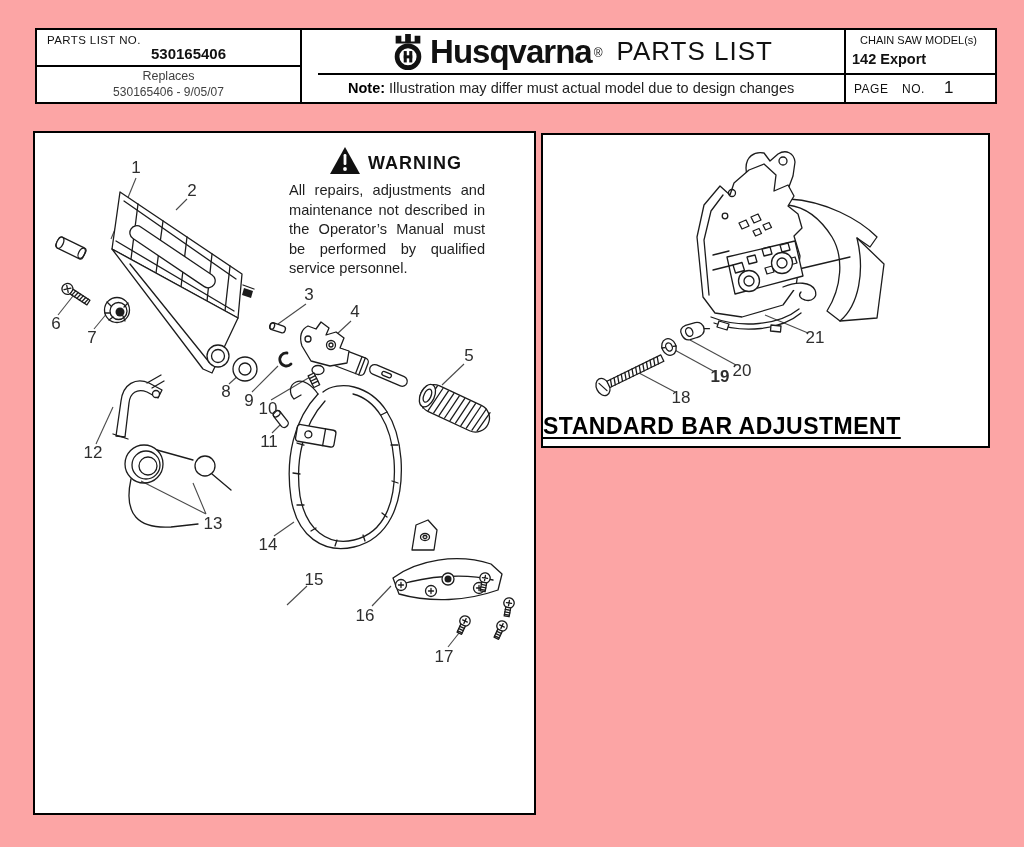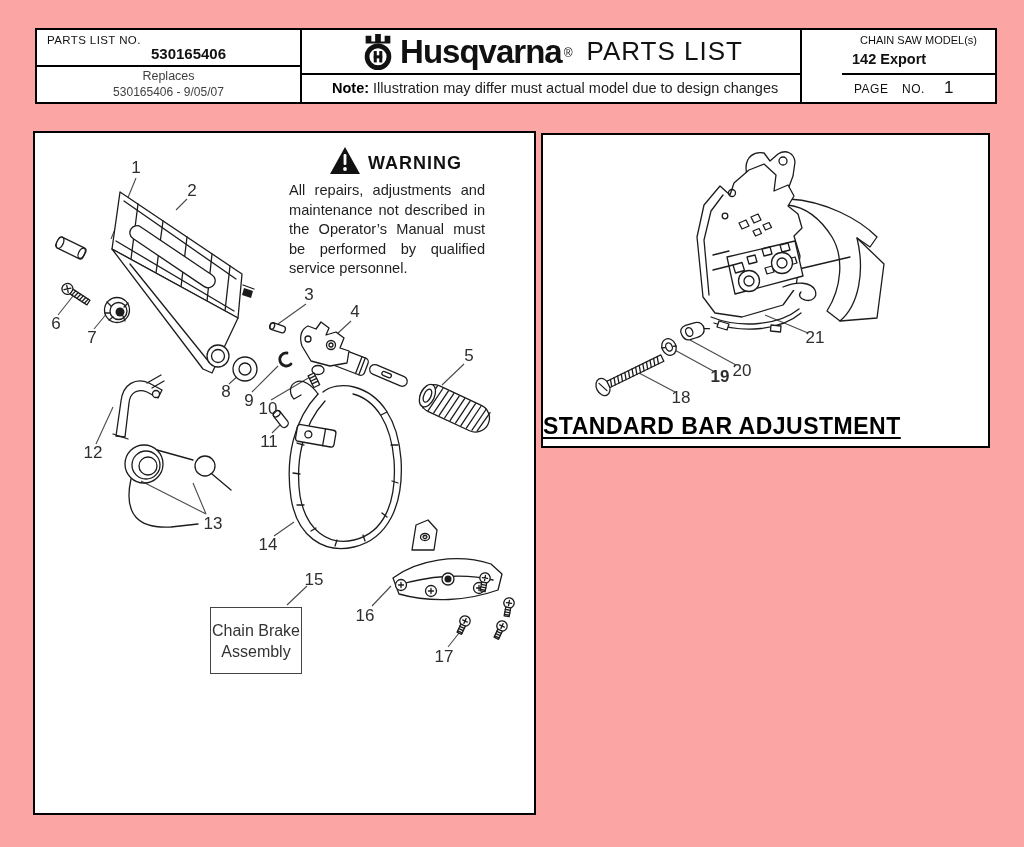--- a/index.html
+++ b/index.html
@@ -17,22 +17,22 @@
   .pln-value { position:absolute; left:40px; right:0; top:15px; text-align:center;
                font-size:15px; font-weight:bold; }
   .h-left-bottom { position:absolute; left:0; right:0; top:37px; bottom:0; display:flex; }
   .h-date { position:relative; width:110px; border-right:2px solid #000; box-sizing:border-box; }
   .date-label { position:absolute; left:8px; top:2px; font-size:11.5px; letter-spacing:.4px; }
   .date-value { position:absolute; left:0; right:0; top:16px; text-align:center;
                 font-size:14px; font-weight:bold; }
   .h-replaces { position:relative; flex:1; color:#3f3f3f; }
   .rep-label { position:absolute; left:0; right:0; top:2px; text-align:center; font-size:12.5px; }
   .rep-value { position:absolute; left:0; right:0; top:18px; text-align:center; font-size:12px; }
-  .h-center { position:absolute; left:265px; top:0; width:500px; height:100%;
-              border-right:2px solid #000; box-sizing:border-box; }
+  .h-center { position:absolute; left:265px; top:0; width:544px; height:100%;
+              border-right:2px solid #000; box-sizing:border-box;padding-left:16px; }
   .h-brand-row { height:45px; border-bottom:2px solid #000; box-sizing:border-box;
                  display:flex; align-items:center; justify-content:center; }
   .brand-name { font-size:33px; font-weight:bold; letter-spacing:-1px; margin-left:3px; }
   .brand-reg { font-size:12px; margin:2px 0 0 2px; align-self:center; }
   .doc-title { font-size:26px; font-weight:normal; letter-spacing:1px; margin-left:14px; }
   .h-note-row { position:relative; height:27px; }
   .note-text { position:absolute; left:30px; top:5px; font-size:14.5px; color:#222; white-space:nowrap; }
   .note-text b { color:#000; }
   .h-right { position:absolute; left:805px; top:0; right:0; height:100%; }
   .h-model { position:relative; height:45px; border-bottom:2px solid #000; box-sizing:border-box; }
@@ -305,21 +305,20 @@
         <svg width="30" height="27" viewBox="0 0 30 27">
           <polygon points="15,0 30,27 0,27" fill="#111"></polygon>
           <rect x="13.6" y="7" width="2.8" height="11" rx="1.2" fill="#fff"></rect>
           <circle cx="15" cy="22" r="1.9" fill="#fff"></circle>
         </svg>
         <span class="warn-title">WARNING</span>
       </div>
       <div class="warn-body">All repairs, adjustments and maintenance not described in the Operator’s Manual must be performed by qualified service personnel.</div>
     </div>
 
-    <div class="cba-box">Chain Brake Assembly</div>
 
     <span class="co" style="left:101px; top:35px;">1</span>
     <span class="co" style="left:157px; top:58px;">2</span>
     <span class="co" style="left:274px; top:162px;">3</span>
     <span class="co" style="left:320px; top:179px;">4</span>
     <span class="co" style="left:434px; top:223px;">5</span>
     <span class="co" style="left:21px;  top:191px;">6</span>
     <span class="co" style="left:57px;  top:205px;">7</span>
     <span class="co" style="left:191px; top:259px;">8</span>
     <span class="co" style="left:214px; top:268px;">9</span>

